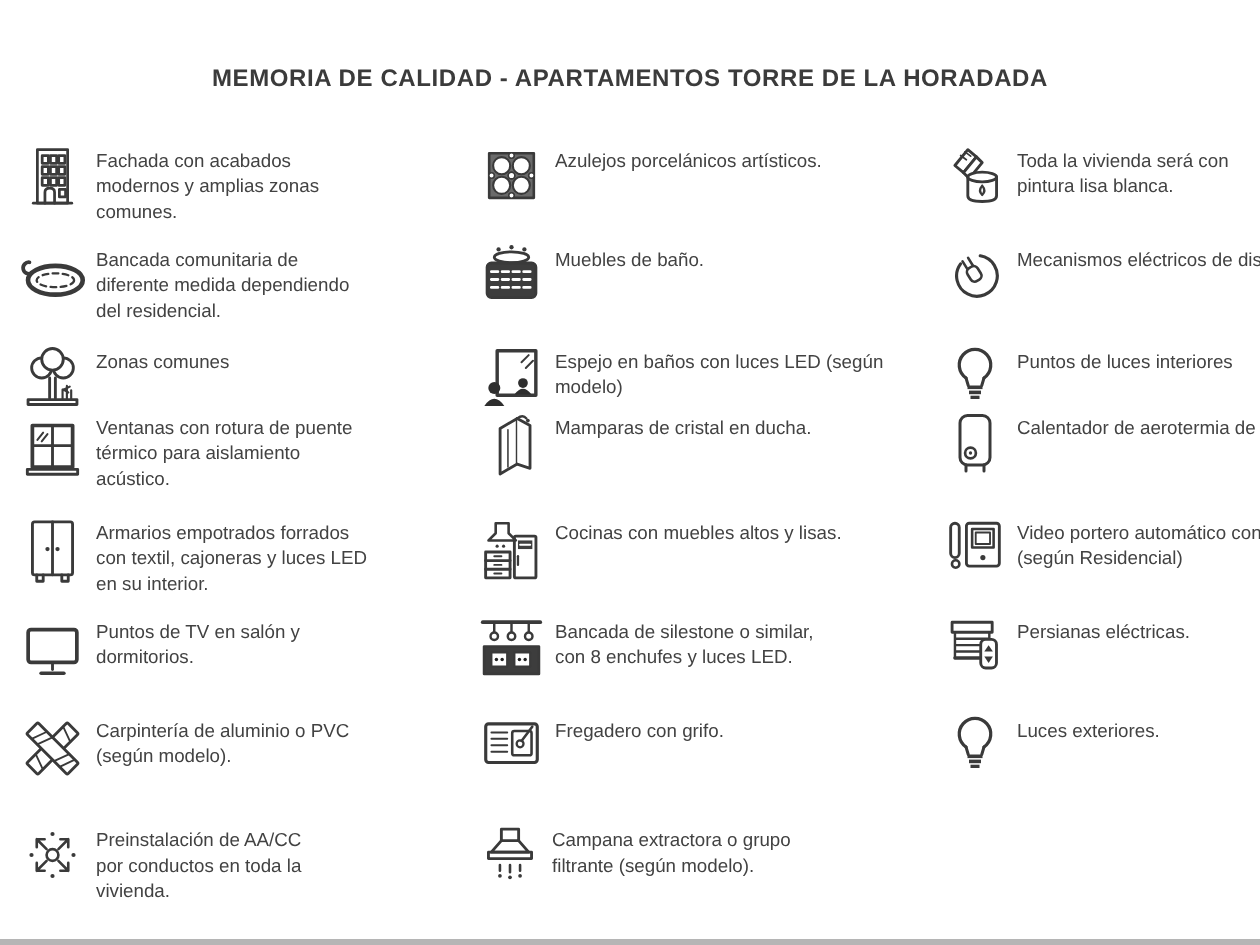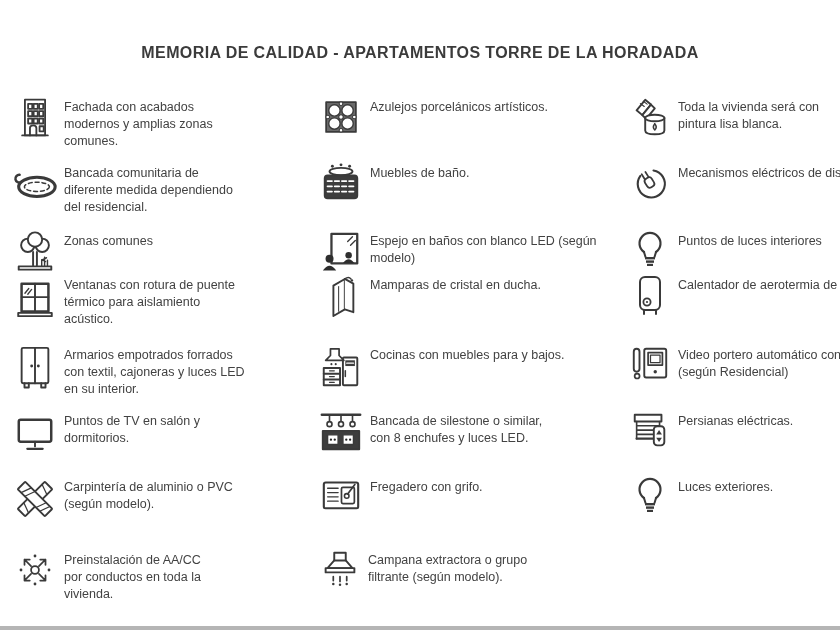--- a/index.html
+++ b/index.html
@@ -201,21 +201,21 @@
     <div class="icon-box">
       <svg class="ic" width="42" height="46" viewBox="0 0 44 46">
         <rect x="12" y="4" width="27" height="31" fill="#fff" stroke-width="2.4"></rect>
         <path d="M29,12 l5,-5 M32,16 l5,-5" stroke-width="1.4"></path>
         <circle cx="10" cy="30" r="4.2" fill="#2e2e2e" stroke="none"></circle>
         <path d="M3,42.5 q7,-10 14,0 z" fill="#2e2e2e" stroke="none"></path>
         <circle cx="30" cy="26.5" r="3.4" fill="#2e2e2e" stroke="none"></circle>
         <path d="M24,34.5 q6,-8 12,0 z" fill="#2e2e2e" stroke="none"></path>
       </svg>
     </div>
-    <div class="txt">Espejo en baños con blanco LED (según
+    <div class="txt">Espejo en baños con luces LED (según
 modelo)</div>
   </div>
 
   <div class="cell c2">
     <div class="icon-box">
       <svg class="ic" width="38" height="48" viewBox="0 0 40 48">
         <path d="M24,5 q4,-3 6.5,0" stroke-width="1.6"></path>
         <circle cx="31.5" cy="6.5" r="1.3" fill="#3a3a3a" stroke="none"></circle>
         <path d="M12,12 L24,5 V37 L12,44 Z" fill="#fff"></path>
         <path d="M24,5 L33,10 V40 L24,37" fill="#fff"></path>
@@ -233,21 +233,21 @@
         <circle cx="18.5" cy="21" r="1.1" fill="#3a3a3a" stroke="none"></circle>
         <rect x="6" y="25" width="17" height="18"></rect>
         <path d="M6,31 h17 M6,37 h17"></path>
         <path d="M12,28 h5 M12,34 h5 M12,40 h5" stroke-width="1.3"></path>
         <rect x="26" y="14" width="15" height="29" rx="1"></rect>
         <rect x="28.5" y="17" width="10" height="6" fill="#3d3d3d" stroke="none"></rect>
         <path d="M30,20 h7" stroke="#fff" stroke-width="1.4"></path>
         <path d="M28.5,28 v6" stroke-width="1.6"></path>
       </svg>
     </div>
-    <div class="txt">Cocinas con muebles para y bajos.</div>
+    <div class="txt">Cocinas con muebles altos y lisas.</div>
   </div>
 
   <div class="cell c2">
     <div class="icon-box">
       <svg class="ic" width="48" height="46" viewBox="0 0 50 48">
         <path d="M5,6 H45" stroke-width="2.6"></path>
         <path d="M13,6 V13 M25,6 V13 M37,6 V13" stroke-width="1.7"></path>
         <circle cx="13" cy="15.8" r="2.6" fill="#fff" stroke-width="1.7"></circle>
         <circle cx="25" cy="15.8" r="2.6" fill="#fff" stroke-width="1.7"></circle>
         <circle cx="37" cy="15.8" r="2.6" fill="#fff" stroke-width="1.7"></circle>

